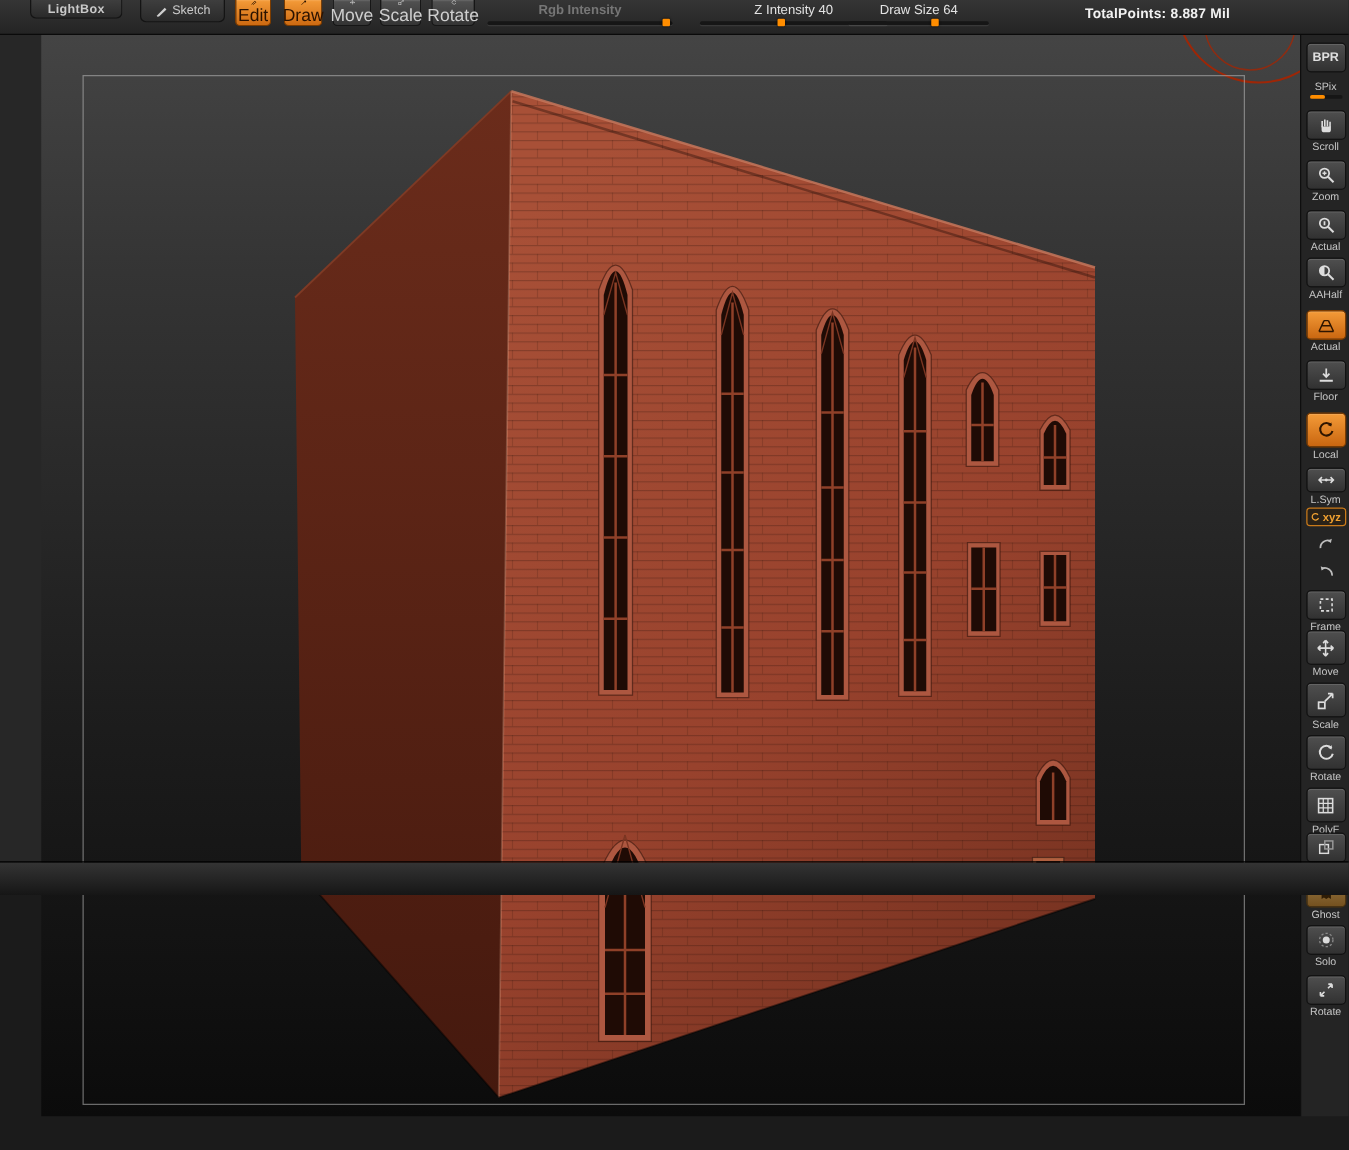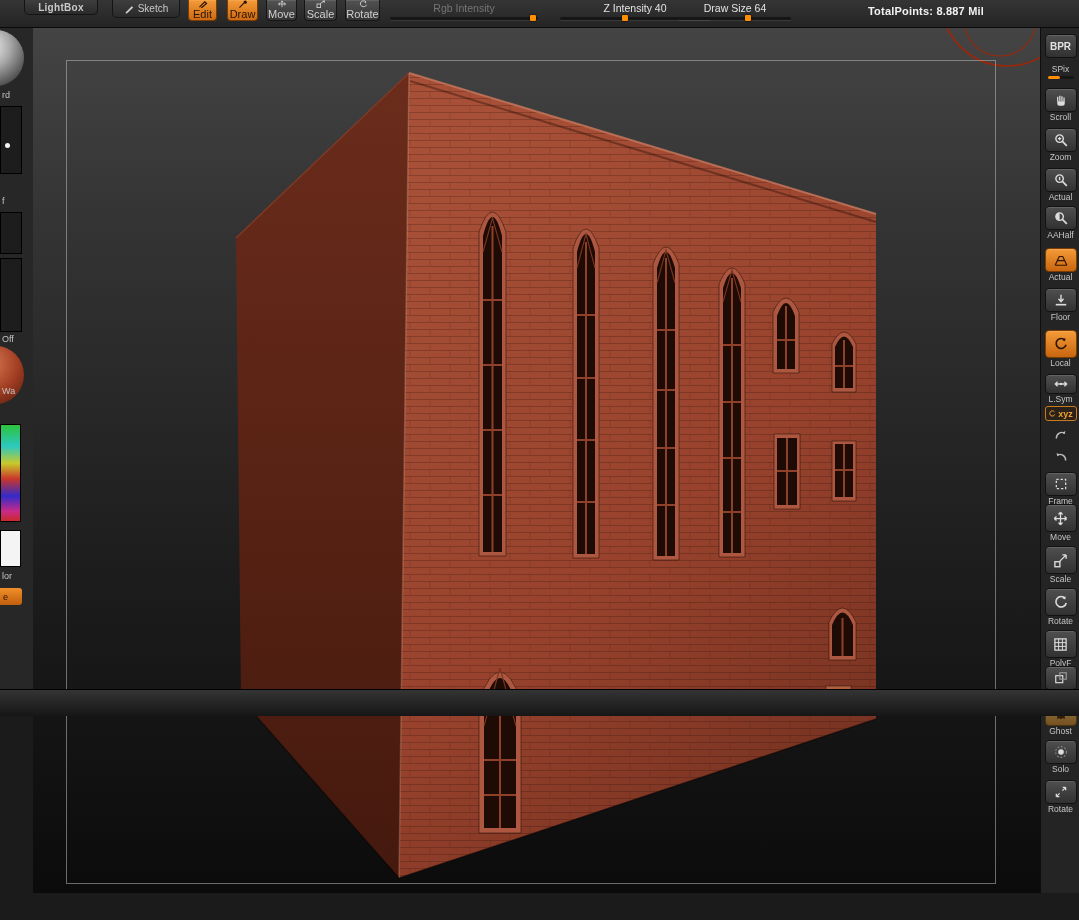--- a/index.html
+++ b/index.html
@@ -10,31 +10,31 @@
   
   .topbar { position: absolute; left: 0; top: 0; width: 1079px; height: 28px;
             background: linear-gradient(#353535, #242424); border-bottom: 1px solid #0a0a0a; z-index: 6; }
   .tab-btn { position: absolute; top: 0; background: linear-gradient(#3e3e3e, #2a2a2a);
              border: 1px solid #141414; border-top: none; border-radius: 0 0 5px 5px;
              color: #c9c9c9; font-size: 10px; display: flex; align-items: center; justify-content: center; gap: 3px; }
   .lightbox { left: 24px; width: 74px; height: 15px; font-weight: bold; letter-spacing: .3px; }
   .sketch { left: 112px; width: 68px; height: 18px; }
   .mode-btn { position: absolute; top: 0; height: 21px; border: 1px solid #161616; border-top: none;
               border-radius: 0 0 4px 4px; display: flex; flex-direction: column; align-items: center;
-              justify-content: space-between; font-size: 11px; color: #cfcfcf;
+              justify-content: space-between; font-size: 14px; color: #cfcfcf;
               background: linear-gradient(#525252, #343434); box-shadow: inset 0 1px 0 rgba(255,255,255,.1); }
   .mode-btn.active { background: linear-gradient(#f49b38, #cd6a12); color: #2a1200; border-color: #7c3c00; }
   .mode-btn svg { display: block; }
   .slider { position: absolute; top: 2px; height: 19px; font-size: 10.5px; color: #e3e3e3; }
   .sl-label { display: block; text-align: center; white-space: nowrap; }
   .slider .track { position: absolute; left: 0; right: 0; bottom: 1px; height: 3px;
                    background: #161616; border-radius: 2px; box-shadow: 0 1px 0 rgba(255,255,255,.08); }
   .slider .handle { position: absolute; bottom: 0; width: 6px; height: 6px; background: #ff8d00;
                     border-radius: 1px; box-shadow: 0 0 2px #000; }
-  .slider.disabled .sl-label { color: #767676; }
+  .slider.disabled .sl-label { color: #767676; font-weight: bold; }
   .total-points { position: absolute; left: 868px; top: 5px; font-size: 11px; font-weight: bold;
                   color: #f2f2f2; letter-spacing: .2px; }
 
   
   .left-strip { position: absolute; left: 0; top: 28px; width: 23px; height: 865px; z-index: 5; }
   .ball { position: absolute; border-radius: 50%; }
   .ball.gray { left: -32px; top: 2px; width: 56px; height: 56px;
                background: radial-gradient(circle at 38% 30%, #f2f2f2, #a8a8a8 40%, #4e4e4e 78%, #2b2b2b); }
   .ball.red { left: -32px; top: 318px; width: 56px; height: 58px;
               background: radial-gradient(circle at 38% 30%, #d97a52, #a03d22 55%, #501a0c); }
@@ -145,38 +145,20 @@
     </div>
     <div class="slider" style="left:679px;width:112px">
       <span class="sl-label"><span>Draw Size</span>&nbsp;<span>64</span></span>
       <div class="track"></div>
       <div class="handle" style="left:66px"></div>
     </div>
 
     <div class="total-points">TotalPoints: 8.887 Mil</div>
   </div>
 
-  <div class="left-strip">
-    <div class="ball gray"></div>
-    <div class="strip-label" style="top:62px">rd</div>
-    <div class="strip-panel" style="top:78px;height:68px"></div>
-    <div class="dot"></div>
-    <div class="strip-label" style="top:168px">f</div>
-    <div class="strip-panel" style="top:184px;height:42px"></div>
-    <div class="strip-panel" style="top:230px;height:74px"></div>
-    <div class="strip-label" style="top:306px">Off</div>
-    <div class="ball red"></div>
-    <div class="strip-label" style="top:358px">Wa</div>
-    <div class="colorbar"></div>
-    <div class="white-swatch"></div>
-    <div class="strip-label" style="top:543px">lor</div>
-    <div class="orange-strip">
-      <span>e</span>
-    </div>
-  </div>
 
   <div class="canvas">
     <svg class="scene" viewBox="33 28 1007 865">
       <defs>
         <linearGradient id="gLeft" x1="0" y1="0" x2="0" y2="1">
           <stop offset="0" stop-color="#6b2c1b"></stop>
             <stop offset="1" stop-color="#45190e"></stop>
         </linearGradient>
         <linearGradient id="gRight" gradientUnits="userSpaceOnUse" x1="430" y1="160" x2="930" y2="760">
           <stop offset="0" stop-color="#a85037"></stop>

